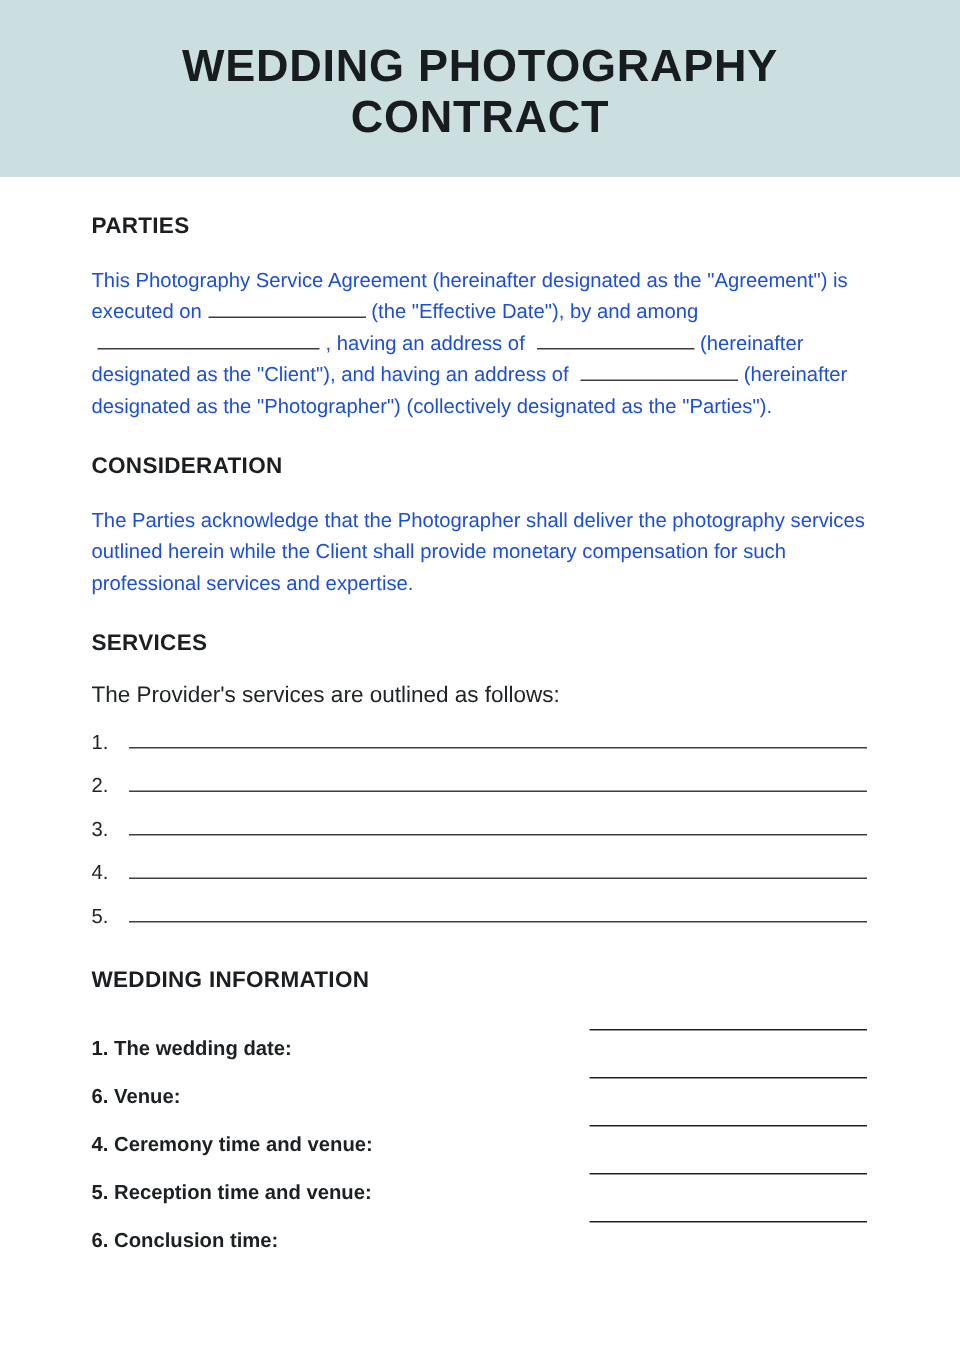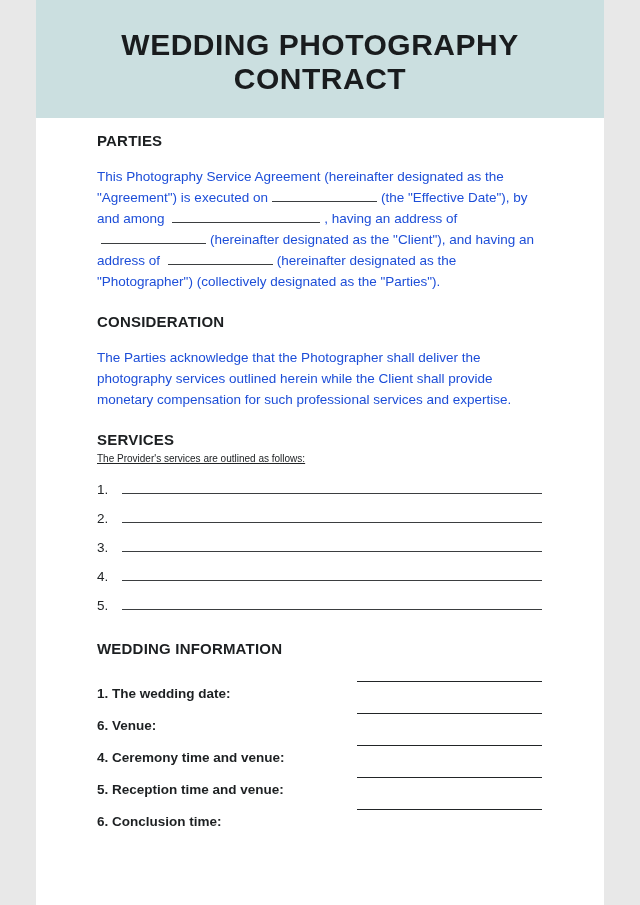--- a/index.html
+++ b/index.html
@@ -1,18 +1,18 @@
 <!DOCTYPE html>
 <html><head>
 <meta charset="utf-8">
 <style>
   * { margin: 0; padding: 0; box-sizing: border-box; }
   html, body { background: #e8e8e8; }
   .page {
-    width: 568px;
+    width: 640px;
     height: 905px;
     background: #ffffff;
     position: relative;
     font-family: "Liberation Sans", "DejaVu Sans", sans-serif;
     color: #212426;
     overflow: hidden;
     margin: 0 auto;
   }
   .header {
     width: 100%;
@@ -34,43 +34,43 @@
   }
   .content {
     padding: 0 62px 0 61px;
   }
   .section-heading {
     font-size: 15px;
     font-weight: 700;
     letter-spacing: 0.2px;
     color: #1c1f21;
   }
-  .h-parties { margin-top: 14px; }
+  .h-parties { margin-top: 24px; }
   .h-consideration { margin-top: 21px; }
   .h-services { margin-top: 21px; }
   .h-wedding { margin-top: 26px; }
   .body-text {
     font-size: 13.5px;
     line-height: 21px;
     color: #1d4ed8;
     margin-top: 17px;
   }
   .blank {
     display: inline-block;
     border-bottom: 1.4px solid #3b3e40;
     height: 12px;
     margin: 0 4px;
     vertical-align: baseline;
   }
   .blank-sm { width: 105px; }
   .blank-lg { width: 148px; }
   .services-intro {
-    font-size: 10px;
+    font-size: 15px;
     line-height: 21px;
-    text-decoration: underline;
+    margin-top: 16px;
   }
   .services-list { margin-top: 0; }
   .service-row {
     display: flex;
     align-items: flex-end;
     height: 29px;
   }
   .service-num {
     width: 25px;
     font-size: 13.5px;

